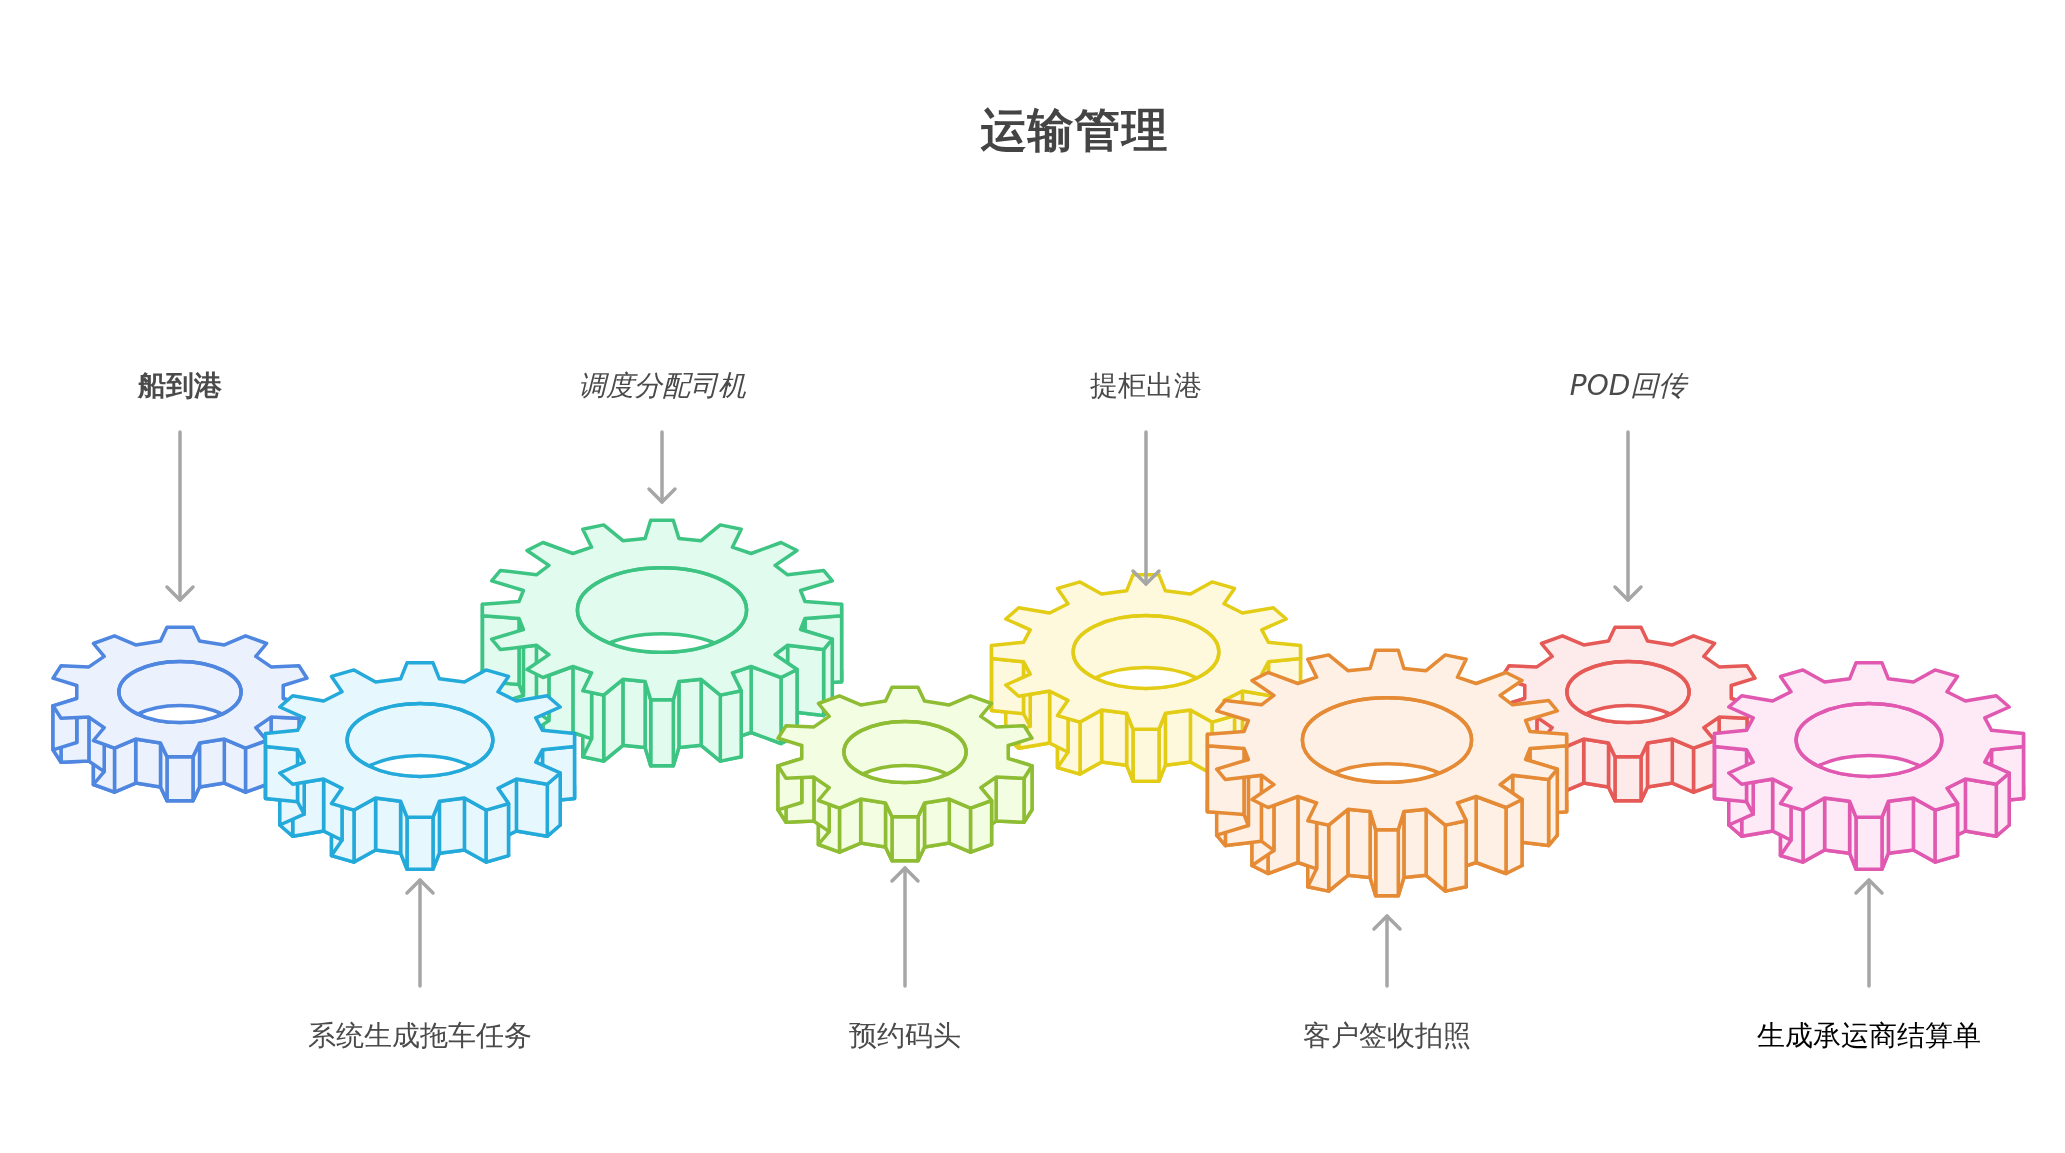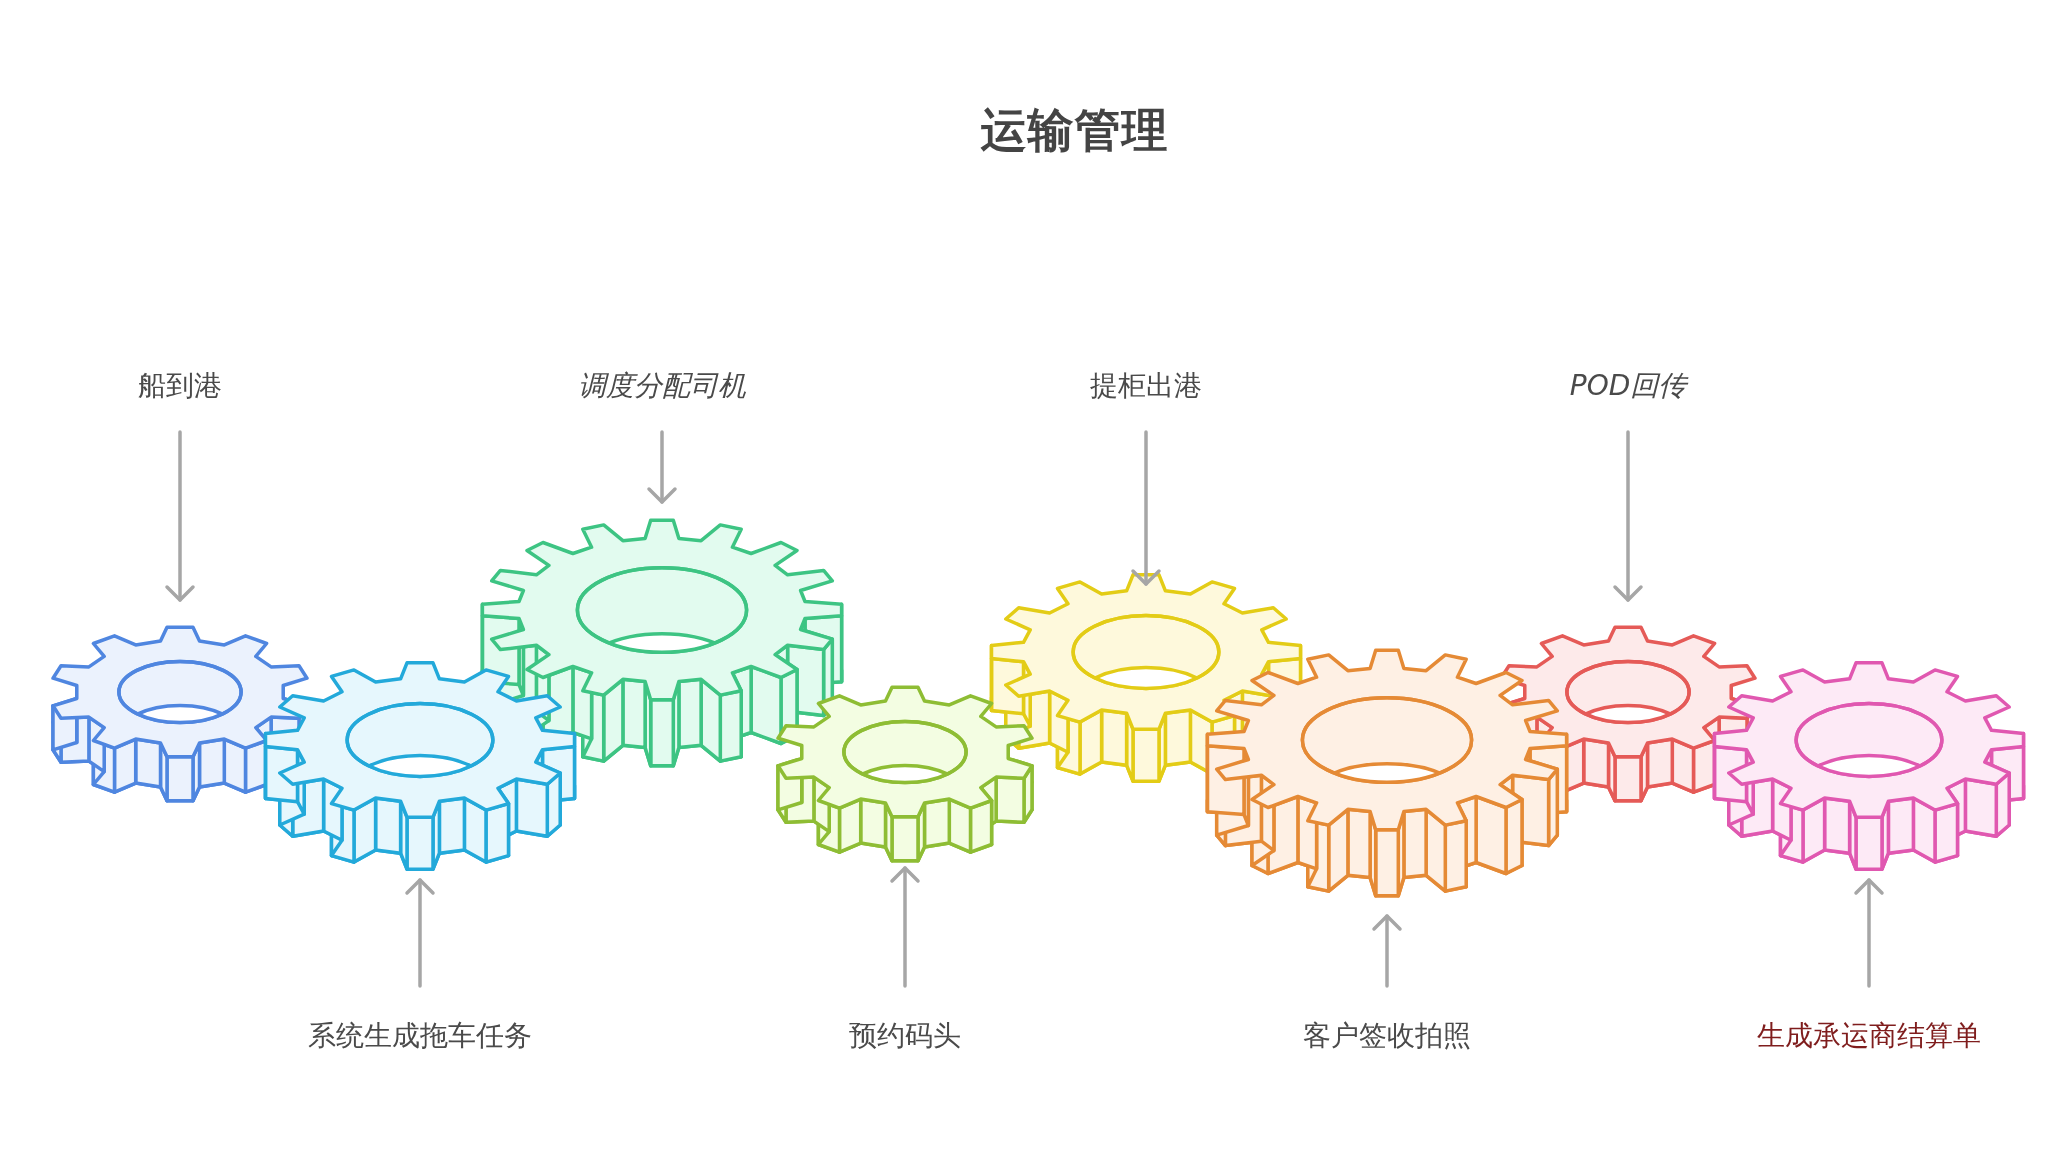--- a/index.html
+++ b/index.html
@@ -329,21 +329,21 @@
     </g>
     <g>
       <line x1="1869" y1="986" x2="1869" y2="880" stroke="#a6a6a6" stroke-width="3.5" stroke-linecap="round"></line>
       <polyline points="1856,893 1869,880 1882,893" fill="none" stroke="#a6a6a6" stroke-width="3.5" stroke-linecap="round" stroke-linejoin="round"></polyline>
     </g>
   </svg>
 
 <div class="title">运输管理</div>
 
 <div id="labels">
-  <div class="label" style="left: 180px; top: 368px; color: rgb(74, 74, 74);">船到港</div>
+  <div class="label" style="left: 180px; top: 368px; color: rgb(74, 74, 74); font-weight: bold;">船到港</div>
   <div class="label" style="left: 420px; top: 1018px; color: rgb(74, 74, 74); text-align: center;">系统生成拖车任务</div>
   <div class="label" style="left: 662px; top: 368px; color: rgb(74, 74, 74); font-style: italic;">调度分配司机</div>
   <div class="label" style="left: 905px; top: 1018px; color: rgb(74, 74, 74);">预约码头</div>
   <div class="label" style="left: 1146px; top: 368px; color: rgb(74, 74, 74);">提柜出港</div>
   <div class="label" style="left: 1387px; top: 1018px; color: rgb(74, 74, 74);">客户签收拍照</div>
   <div class="label" style="left: 1628px; top: 368px; color: rgb(74, 74, 74); font-style: italic;">POD回传</div>
-  <div class="label" style="left: 1869px; top: 1018px; color: #7f1d1d;">生成承运商结算单</div>
+  <div class="label" style="left: 1869px; top: 1018px; color: #000000;">生成承运商结算单</div>
 </div>
 
 </body></html>

